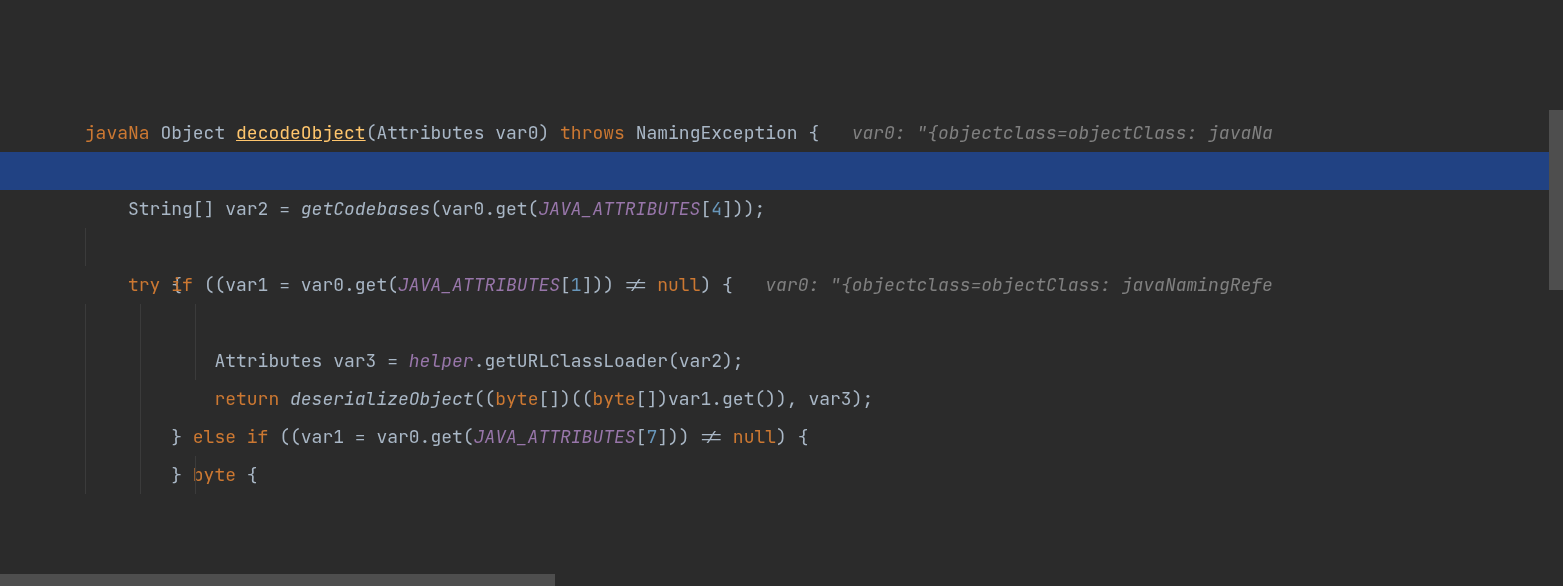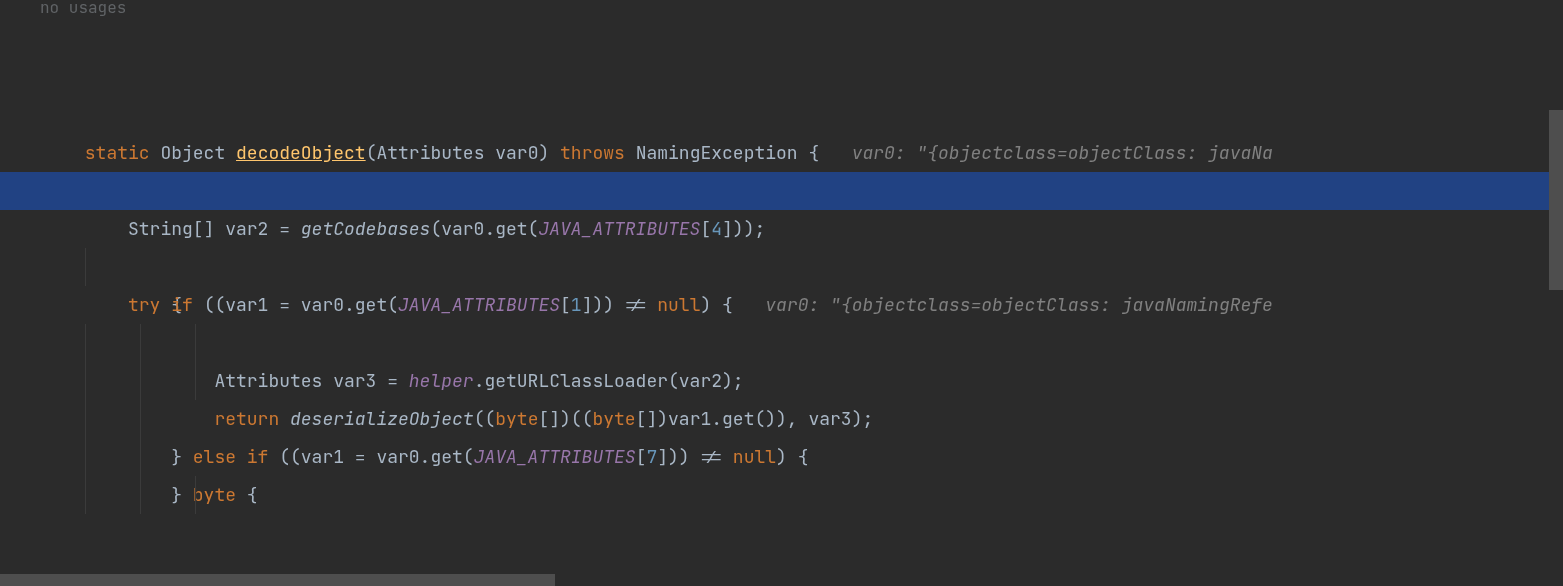--- a/index.html
+++ b/index.html
@@ -81,25 +81,24 @@
     height: 12px;
     width: 555px;
     background: #4e4e4e;
   }
 </style>
 </head>
 <body>
 
 <div class="editor">
 
-  <div class="no-usages">no usages</div>
 
   <div class="line">
     <span class="code">
-      <span class="k-orange">static </span><span class="k-default">Object </span><span class="k-yellow-ni">decodeObject</span><span class="k-default">(Attributes var0) </span><span class="k-orange">throws </span><span class="k-default">NamingException {   </span><span class="k-comment">var0: "{objectclass=objectClass: javaNa</span>
+      <span class="k-orange">javaNa </span><span class="k-default">Object </span><span class="k-yellow-ni">decodeObject</span><span class="k-default">(Attributes var0) </span><span class="k-orange">throws </span><span class="k-default">NamingException {   </span><span class="k-comment">var0: "{objectclass=objectClass: javaNa</span>
     </span>
   </div>
 
   <div class="line">
     <span class="code">
       <span class="indent-guide guide1"></span>
       <span class="k-default">    String[] var2 = </span><span class="k-static-call">getCodebases</span><span class="k-default">(var0.get(</span><span class="k-purple">JAVA_ATTRIBUTES</span><span class="k-default">[</span><span class="k-num">4</span><span class="k-default">]));</span>
     </span>
   </div>
 

